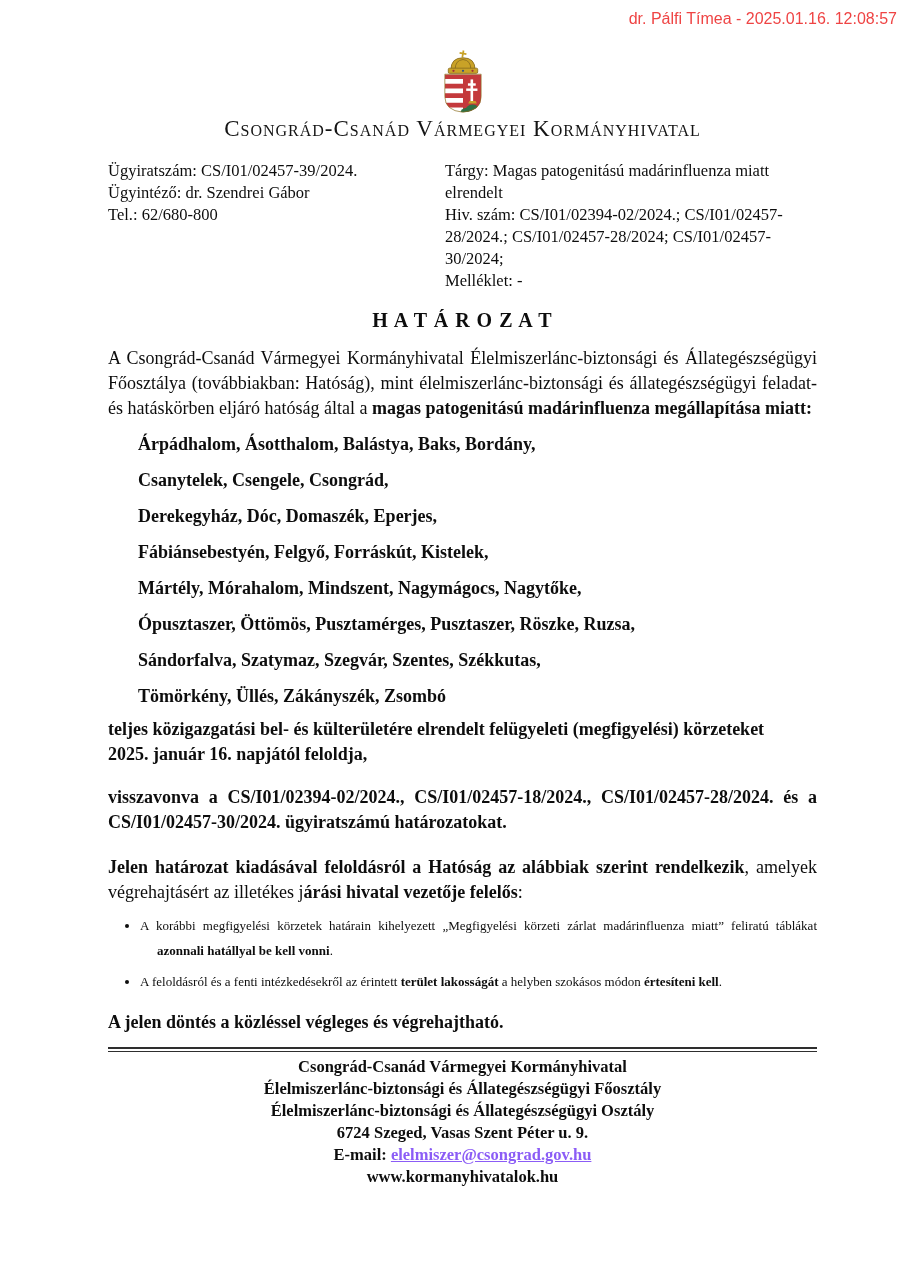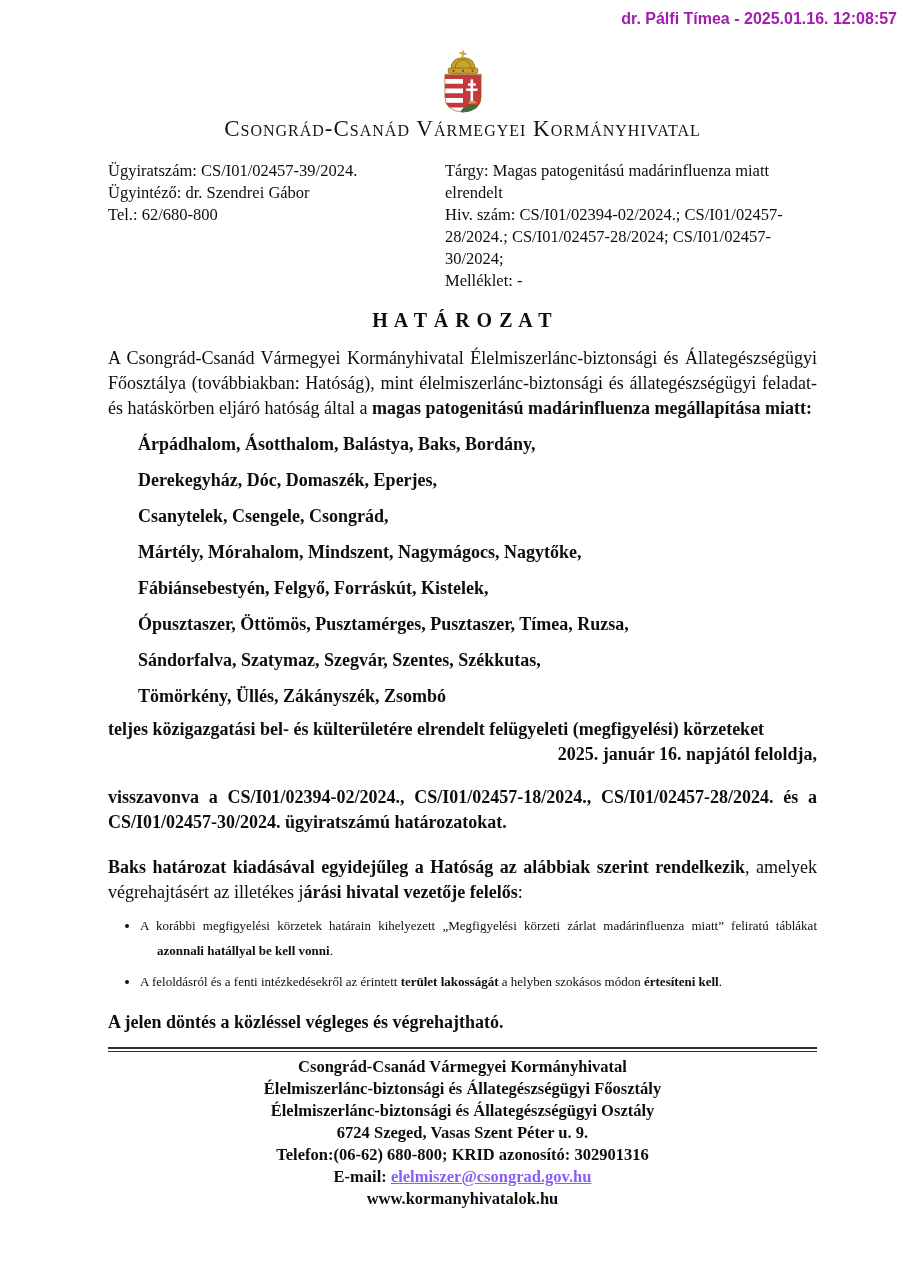--- a/index.html
+++ b/index.html
@@ -10,21 +10,21 @@
     color: #0d0d0d;
     font-family: "Liberation Serif", "DejaVu Serif", serif;
     overflow: hidden;
     margin: 0 auto;
   }
   .content { padding: 0 88px 0 108px; }
 
   .stamp {
     position: absolute; top: 10px; right: 8px;
     font-family: "Liberation Sans", "DejaVu Sans", sans-serif;
-    font-weight: bold; font-size: 16px; color: #a21caf;
+    font-weight: normal; font-size: 16px; color: #ef4444;
   }
 
   .crest-wrap { text-align: center; padding-top: 50px; line-height: 0; }
   .org-name {
     text-align: center;
     font-variant: small-caps;
     font-size: 23px; letter-spacing: 1px;
     margin-top: 2px; line-height: 26px; color: #141414;
   }
 
@@ -48,21 +48,21 @@
   .intro { margin-top: 14px; }
 
   .muni-list { margin-top: 8px; }
   .muni {
     font-weight: bold; font-size: 18px; line-height: 25px;
     padding-left: 30px; margin-top: 11px;
   }
 
   .scope { font-weight: bold; margin-top: 8px; }
   .date-line {
-    font-weight: bold; text-align: right;
+    font-weight: bold; text-align: left;
     font-size: 18px; line-height: 25px; margin-top: 0;
   }
 
   .revocation { font-weight: bold; margin-top: 18px; }
   .provisions { margin-top: 20px; }
 
   .bullets { margin: 8px 0 0 0; padding-left: 32px; list-style: disc outside; }
   .bullets li {
     font-size: 13px; line-height: 25px; text-align: justify;
     margin-bottom: 6px; padding-left: 17px; text-indent: -17px;
@@ -137,50 +137,49 @@
         <div>Melléklet: -</div>
       </div>
     </div>
 
     <div class="doc-title">H A T Á R O Z A T</div>
 
     <p class="para intro"><span>A Csongrád-Csanád Vármegyei Kormányhivatal Élelmiszerlánc-biztonsági és Állategészségügyi Főosztálya (továbbiakban: Hatóság), mint élelmiszerlánc-biztonsági és állategészségügyi feladat- és hatáskörben eljáró hatóság által a </span><span class="bold">magas patogenitású madárinfluenza megállapítása miatt:</span></p>
 
     <div class="muni-list">
       <div class="muni">Árpádhalom, Ásotthalom, Balástya, Baks, Bordány,</div>
+      <div class="muni">Csanytelek, Csengele, Csongrád,</div>
       <div class="muni">Derekegyház, Dóc, Domaszék, Eperjes,</div>
-      <div class="muni">Csanytelek, Csengele, Csongrád,</div>
+      <div class="muni">Fábiánsebestyén, Felgyő, Forráskút, Kistelek,</div>
       <div class="muni">Mártély, Mórahalom, Mindszent, Nagymágocs, Nagytőke,</div>
-      <div class="muni">Fábiánsebestyén, Felgyő, Forráskút, Kistelek,</div>
-      <div class="muni">Ópusztaszer, Öttömös, Pusztamérges, Pusztaszer, Tímea, Ruzsa,</div>
+      <div class="muni">Ópusztaszer, Öttömös, Pusztamérges, Pusztaszer, Röszke, Ruzsa,</div>
       <div class="muni">Sándorfalva, Szatymaz, Szegvár, Szentes, Székkutas,</div>
       <div class="muni">Tömörkény, Üllés, Zákányszék, Zsombó</div>
     </div>
 
     <p class="para scope">teljes közigazgatási bel- és külterületére elrendelt felügyeleti (megfigyelési) körzeteket</p>
     <p class="date-line">2025. január 16. napjától feloldja,</p>
 
     <p class="para revocation">visszavonva a CS/I01/02394-02/2024., CS/I01/02457-18/2024., CS/I01/02457-28/2024. és a CS/I01/02457-30/2024. ügyiratszámú határozatokat.</p>
 
-    <p class="para provisions"><span class="bold">Baks határozat kiadásával egyidejűleg a Hatóság az alábbiak szerint rendelkezik</span><span>, amelyek végrehajtásért az illetékes j</span><span class="bold">árási hivatal vezetője felelős</span><span>:</span></p>
+    <p class="para provisions"><span class="bold">Jelen határozat kiadásával feloldásról a Hatóság az alábbiak szerint rendelkezik</span><span>, amelyek végrehajtásért az illetékes j</span><span class="bold">árási hivatal vezetője felelős</span><span>:</span></p>
 
     <ul class="bullets">
       <li><span>A korábbi megfigyelési körzetek határain kihelyezett „Megfigyelési körzeti zárlat madárinfluenza miatt” feliratú táblákat </span><span class="bold">azonnali hatállyal be kell vonni</span><span>.</span></li>
       <li><span>A feloldásról és a fenti intézkedésekről az érintett </span><span class="bold">terület lakosságát</span><span> a helyben szokásos módon </span><span class="bold">értesíteni kell</span><span>.</span></li>
     </ul>
 
     <p class="para finality">A jelen döntés a közléssel végleges és végrehajtható.</p>
 
     <div class="footer">
       <div class="footer-rule"></div>
       <div class="footer-text">
         <div>Csongrád-Csanád Vármegyei Kormányhivatal</div>
         <div>Élelmiszerlánc-biztonsági és Állategészségügyi Főosztály</div>
         <div>Élelmiszerlánc-biztonsági és Állategészségügyi Osztály</div>
         <div>6724 Szeged, Vasas Szent Péter u. 9.</div>
-        <div>Telefon:(06-62) 680-800; KRID azonosító: 302901316</div>
         <div><span>E-mail: </span><a class="email">elelmiszer@csongrad.gov.hu</a></div>
         <div>www.kormanyhivatalok.hu</div>
       </div>
     </div>
 
   </div>
 </div>
 
 </body></html>

